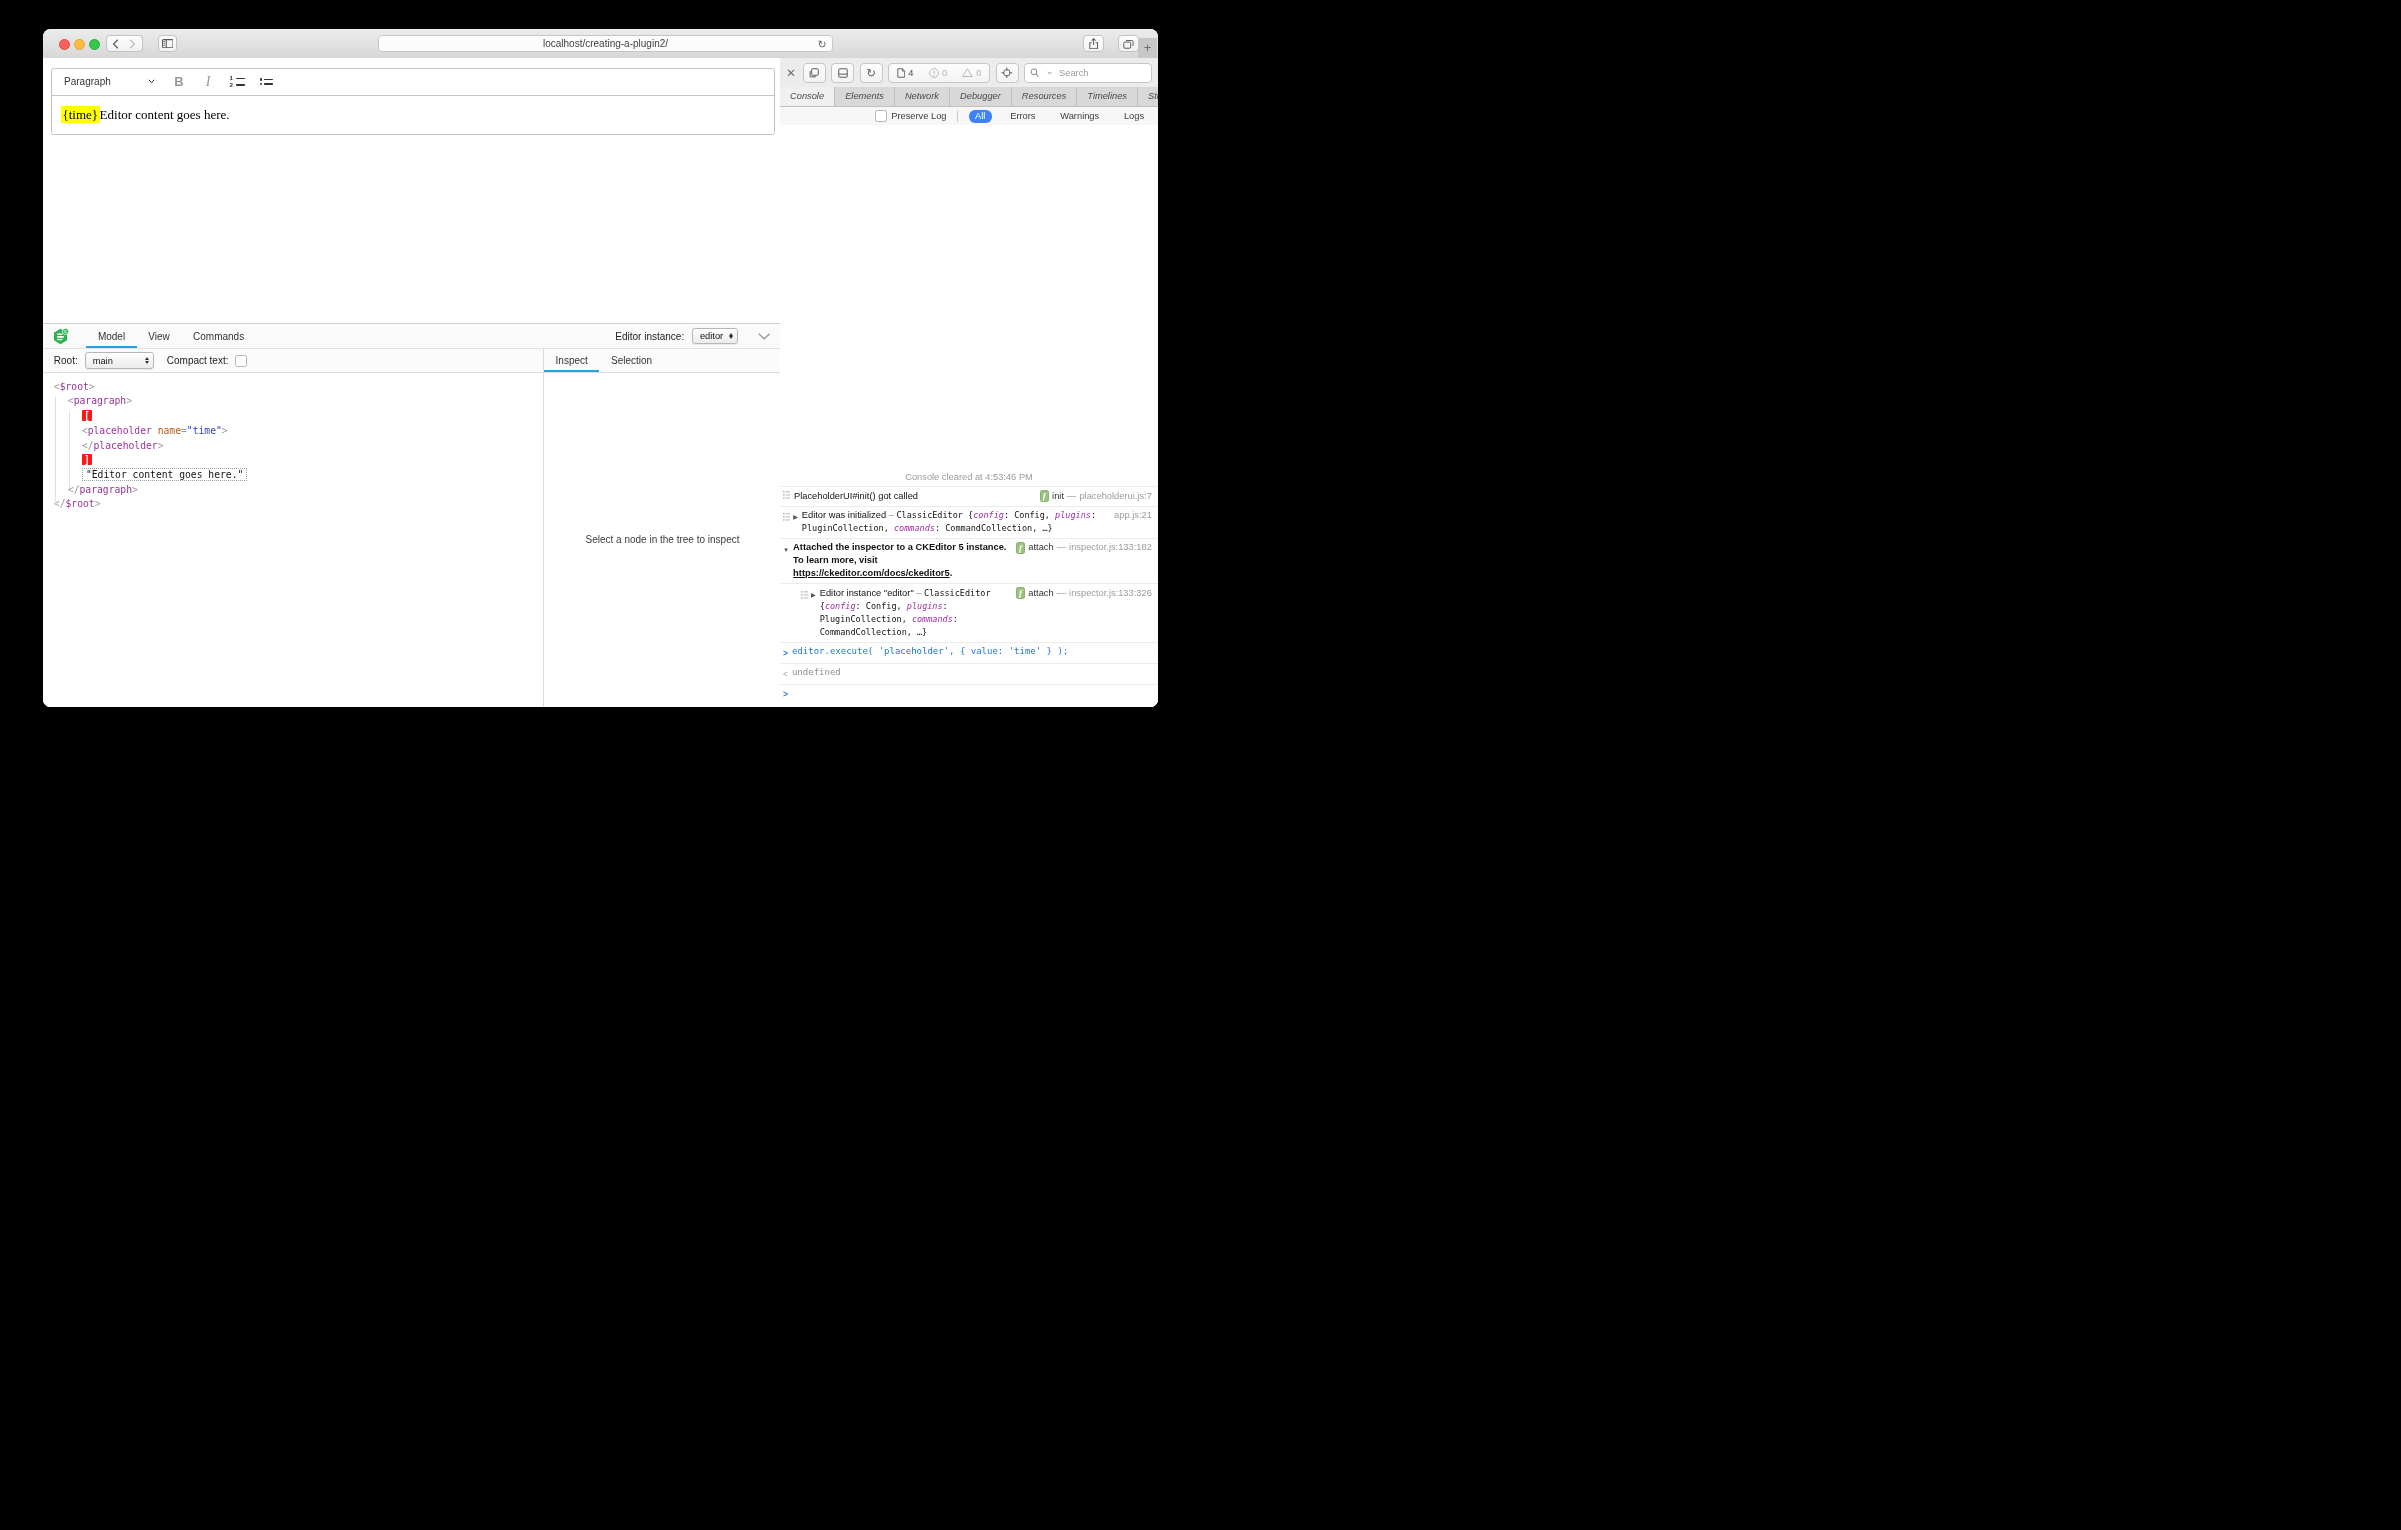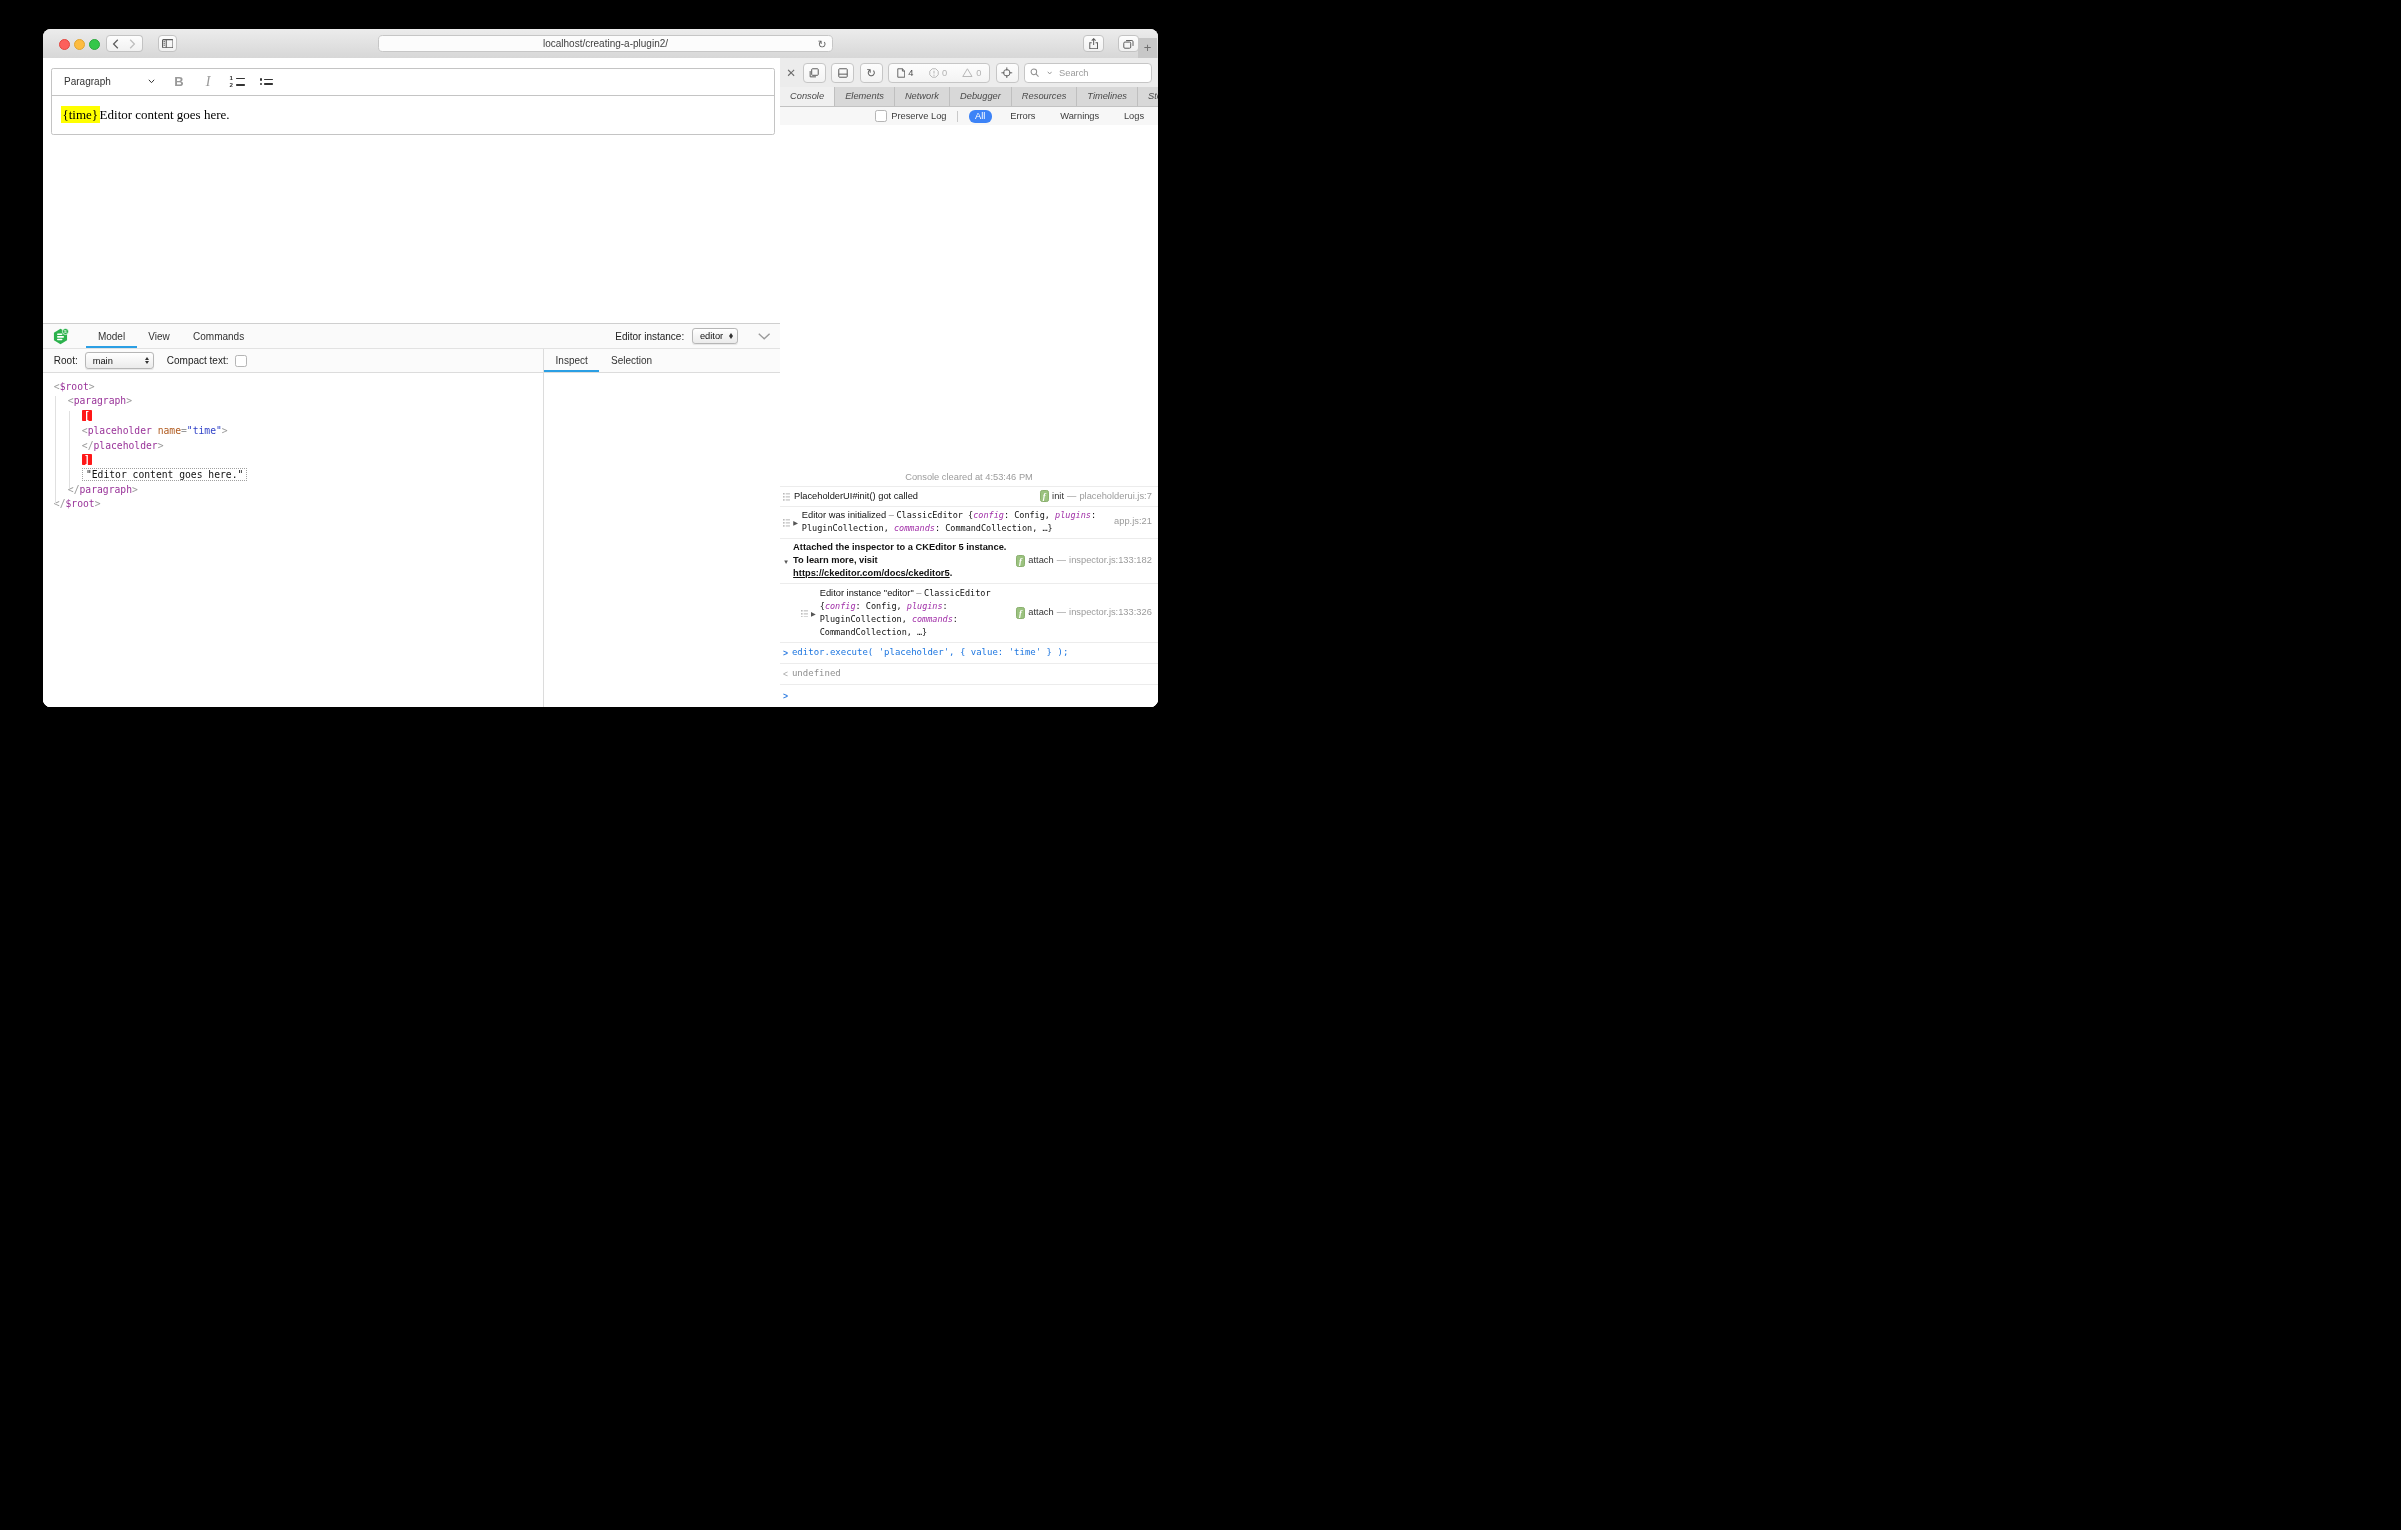--- a/index.html
+++ b/index.html
@@ -101,21 +101,21 @@
   #dt-filter{height:19.3px;background:#f7f7f7;border-bottom:0.8px solid #d6d6d6;display:flex;align-items:center;
     justify-content:flex-end;font-size:9.3px;color:#3c3c3c;padding:0 7.7px;gap:10.8px;}
   #preserve-wrap{display:flex;align-items:center;gap:4.6px;justify-content:flex-end;}
   .vdiv{width:0.8px;height:10.8px;background:#c9c9c9;}
   #filter-opts{display:flex;align-items:center;gap:12.4px;}
   .f-opt{padding:1.5px 6.2px;}
   .f-opt.sel{background:#3d83f7;color:#fff;border-radius:6px;}
   #dt-console{position:absolute;left:0;right:0;top:67px;bottom:0;background:#fff;overflow:hidden;}
   #console-stack{position:absolute;left:0;right:0;bottom:0;font-size:9.3px;}
   #console-cleared{text-align:center;color:#9b9b9b;padding:3.1px 0 3.9px;}
-  .c-row{display:flex;align-items:center;border-top:0.8px solid #ececec;padding:2.3px 6.2px 3.1px 3.1px;line-height:13px;}
+  .c-row{display:flex;align-items:flex-start;border-top:0.8px solid #ececec;padding:2.3px 6.2px 3.1px 3.1px;line-height:13px;}
   .c-row.nested{padding-left:21px;}
   .c-gutter{flex:none;display:flex;align-items:center;gap:3.1px;margin-right:3.9px;padding-top:1.5px;}
   .log-glyph{display:block;}
   .c-arrow{font-size:6.2px;color:#555;}
   .c-msg{flex:1;color:#111;word-break:break-word;}
   .seg-m,.seg-p{font-family:"DejaVu Sans Mono",monospace;font-size:8.5px;}
   .seg-p{font-style:italic;color:#a12fa8;}
   .seg-d{color:#8a8a8a;}
   .seg-b{font-weight:bold;}
   .seg-link{font-weight:bold;text-decoration:underline;}
@@ -291,20 +291,23 @@
           <div class="tree-line" style="padding-left: 0px;"><span class="pn">&lt;</span><span class="tag">$root</span><span class="pn">&gt;</span></div>
               <div class="tree-line" style="padding-left: 14px;"><span class="pn">&lt;</span><span class="tag">paragraph</span><span class="pn">&gt;</span></div>
               <div class="tree-line" style="padding-left: 28px;"><span class="marker">[</span></div>
               <div class="tree-line" style="padding-left: 28px;"><span class="pn">&lt;</span><span class="tag">placeholder</span><span class="pn"> </span><span class="attr">name</span><span class="pn">=</span><span class="val">"time"</span><span class="pn">&gt;</span></div>
               <div class="tree-line" style="padding-left: 28px;"><span class="pn">&lt;/</span><span class="tag">placeholder</span><span class="pn">&gt;</span></div>
               <div class="tree-line" style="padding-left: 28px;"><span class="marker">]</span></div>
               <div class="tree-line" style="padding-left: 28px;"><span class="textnode">"Editor content goes here."</span></div>
               <div class="tree-line" style="padding-left: 14px;"><span class="pn">&lt;/</span><span class="tag">paragraph</span><span class="pn">&gt;</span></div>
               <div class="tree-line" style="padding-left: 0px;"><span class="pn">&lt;/</span><span class="tag">$root</span><span class="pn">&gt;</span></div>
             </div>
+          <div id="inspect-pane">
+            <span id="inspect-empty">Select a node in the tree to inspect</span>
+          </div>
         </div>
       </div>
     </div>
 
     <div id="devtools">
       <div id="dt-toolbar">
         <span class="dt-x">✕</span>
         <div class="dt-btn" style="width:23px;">
           <svg width="10" height="10" viewBox="0 0 13 13">
             <rect x="3.5" y="1" width="8.5" height="8.5" rx="1" stroke="#5c5c5c" stroke-width="1.3" fill="none"></rect>

